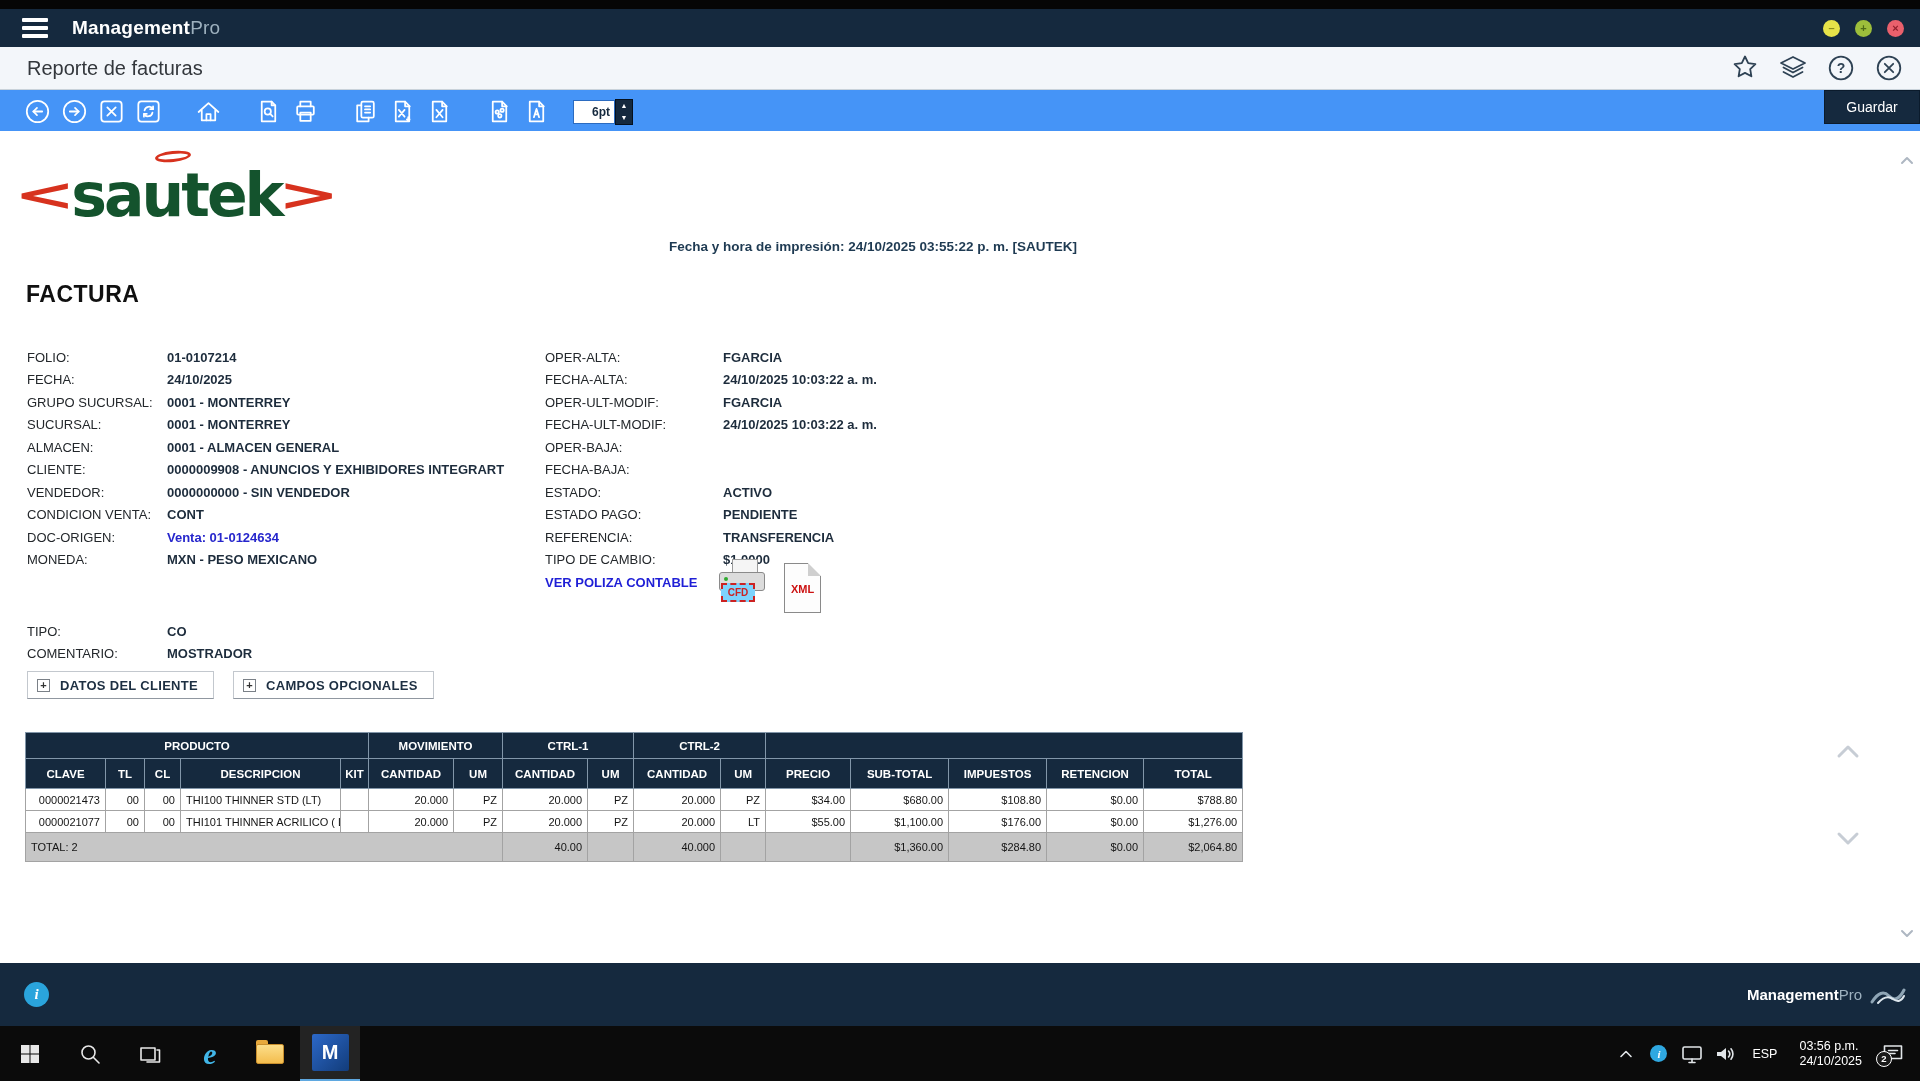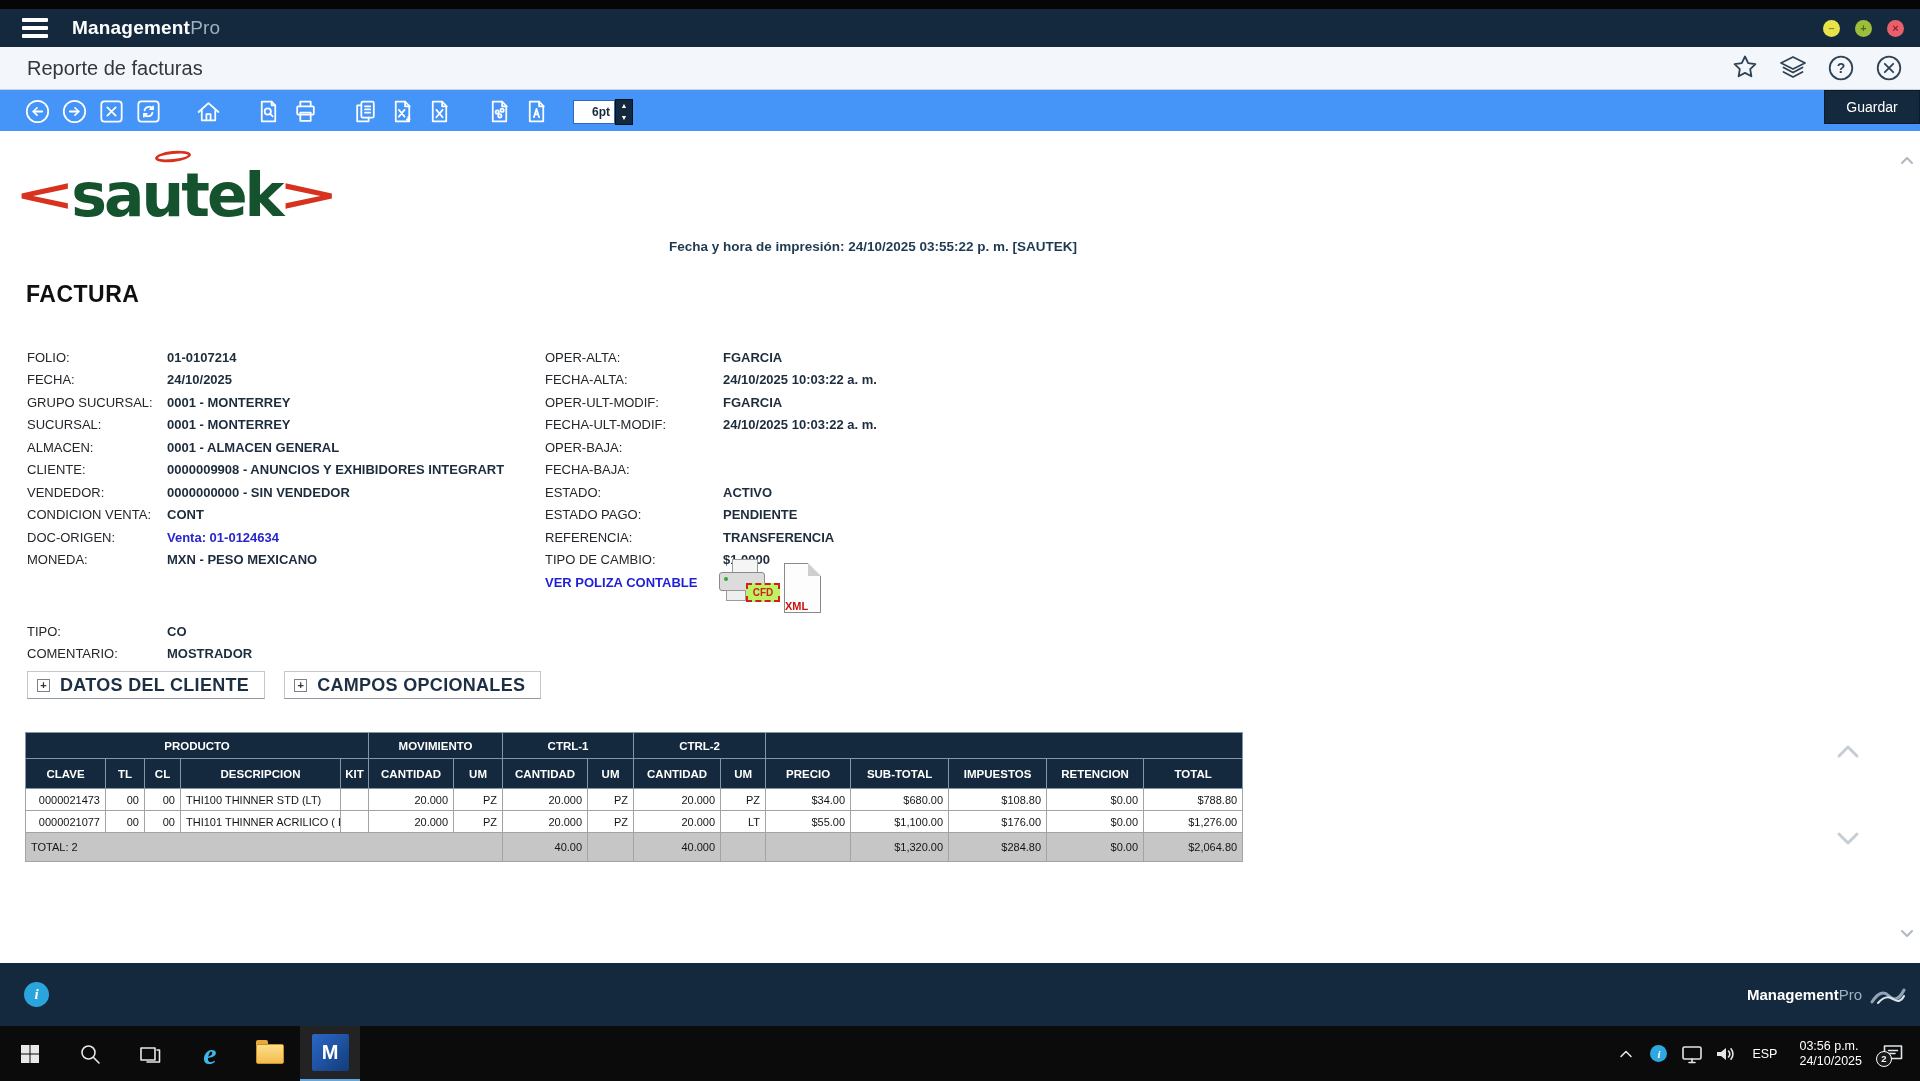--- a/index.html
+++ b/index.html
@@ -61,30 +61,30 @@
   .fvalue.link{color:#2626CC;text-decoration:none}
   .flink-strong{font-size:13px;font-weight:bold;color:#1F1FD6;text-decoration:none}
 
   
   .poliza-icons{position:absolute;left:716px;top:428px;display:flex;align-items:flex-end;gap:10px}
   .cfd-icon{position:relative;width:58px;height:54px;cursor:pointer}
   .cfd-paper{position:absolute;left:16px;top:0;width:26px;height:15px;background:#f5f5f5;border:1px solid #9a9a9a}
   .cfd-body{position:absolute;left:3px;top:13px;width:46px;height:19px;background:#dcdcdc;border:1px solid #8a8a8a;border-radius:3px}
   .cfd-dot{position:absolute;left:8px;top:18px;width:4px;height:4px;border-radius:50%;background:#2faa2f}
   .cfd-tray{position:absolute;left:10px;top:31px;width:20px;height:11px;background:#efefef;border:1px solid #9a9a9a}
-  .cfd-box{position:absolute;left:30px;top:24px;width:34px;height:19px;background:#bef264;border:2px dashed #cc2222;color:#cc2222;font:bold 10px/15px "Liberation Sans",sans-serif;text-align:center}
+  .cfd-box{position:absolute;left:5px;top:24px;width:34px;height:19px;background:#7dd3fc;border:2px dashed #cc2222;color:#cc2222;font:bold 10px/15px "Liberation Sans",sans-serif;text-align:center}
   .xml-icon{position:relative;width:37px;height:50px;background:#fdfdfd;border:1px solid #8a8a8a;cursor:pointer}
   .xml-icon::before{content:"";position:absolute;top:-1px;right:-1px;border-style:solid;border-width:0 13px 13px 0;border-color:#fff #fff #cfcfcf #cfcfcf}
-  .xml-label{position:absolute;left:0;bottom:0;width:100%;color:#CC1111;font:bold 11px "Liberation Sans",sans-serif}
+  .xml-label{position:absolute;left:0;bottom:17px;width:100%;text-align:center;color:#CC1111;font:bold 11px "Liberation Sans",sans-serif}
 
   
   .sections{position:absolute;left:27px;top:540px;display:flex;gap:19px}
   .section-box{display:inline-flex;align-items:center;height:28px;border:1px solid #c3c8ce;border-bottom-color:#9097a0;background:#fff;padding:0 15px 0 9px;cursor:pointer}
   .expander{width:13px;height:13px;border:1px solid #7a8087;background:#fff;color:#333;font:bold 11px/11px "Liberation Sans",sans-serif;text-align:center;margin-right:10px}
-  .section-label{font-weight:bold;font-size:18px;color:#1D2F42;letter-spacing:.3px}
+  .section-label{font-weight:bold;font-size:13px;color:#1D2F42;letter-spacing:.3px}
 
   
   .tablewrap{position:absolute;left:25px;top:601px}
   table.items{border-collapse:collapse;table-layout:fixed;width:1217px;border:1px solid #6f7f8d}
   table.items th{background:#15293E;color:#fff;font-weight:bold;font-size:11.5px;border:1px solid #8296a9;overflow:hidden;white-space:nowrap}
   table.items thead tr.group th{height:26px}
   table.items thead tr.cols th{height:30px}
   table.items td{border:1px solid #a3a3a3;font-size:11px;color:#141414;padding:0 5px;overflow:hidden;white-space:nowrap;background:#fff}
   table.items tbody tr{height:22px}
   table.items tfoot td{background:#C6C6C6;height:29px}
@@ -508,21 +508,21 @@
             </tr>
           </tbody>
           <tfoot>
             <tr>
               <td colspan="7" class="al-l">TOTAL: 2</td>
               <td colspan="1" class="al-r">40.00</td>
               <td colspan="1" class="al-r"></td>
               <td colspan="1" class="al-r">40.000</td>
               <td colspan="1" class="al-r"></td>
               <td colspan="1" class="al-r"></td>
-              <td colspan="1" class="al-r">$1,320.00</td>
+              <td colspan="1" class="al-r">$1,360.00</td>
               <td colspan="1" class="al-r">$284.80</td>
               <td colspan="1" class="al-r">$0.00</td>
               <td colspan="1" class="al-r">$2,064.80</td>
             </tr>
           </tfoot>
         </table>
       </div>
 
     <div class="scroll-chev chev-up"><svg viewBox="0 0 30 30">
           <path d="M6 19l9-9 9 9"></path>

